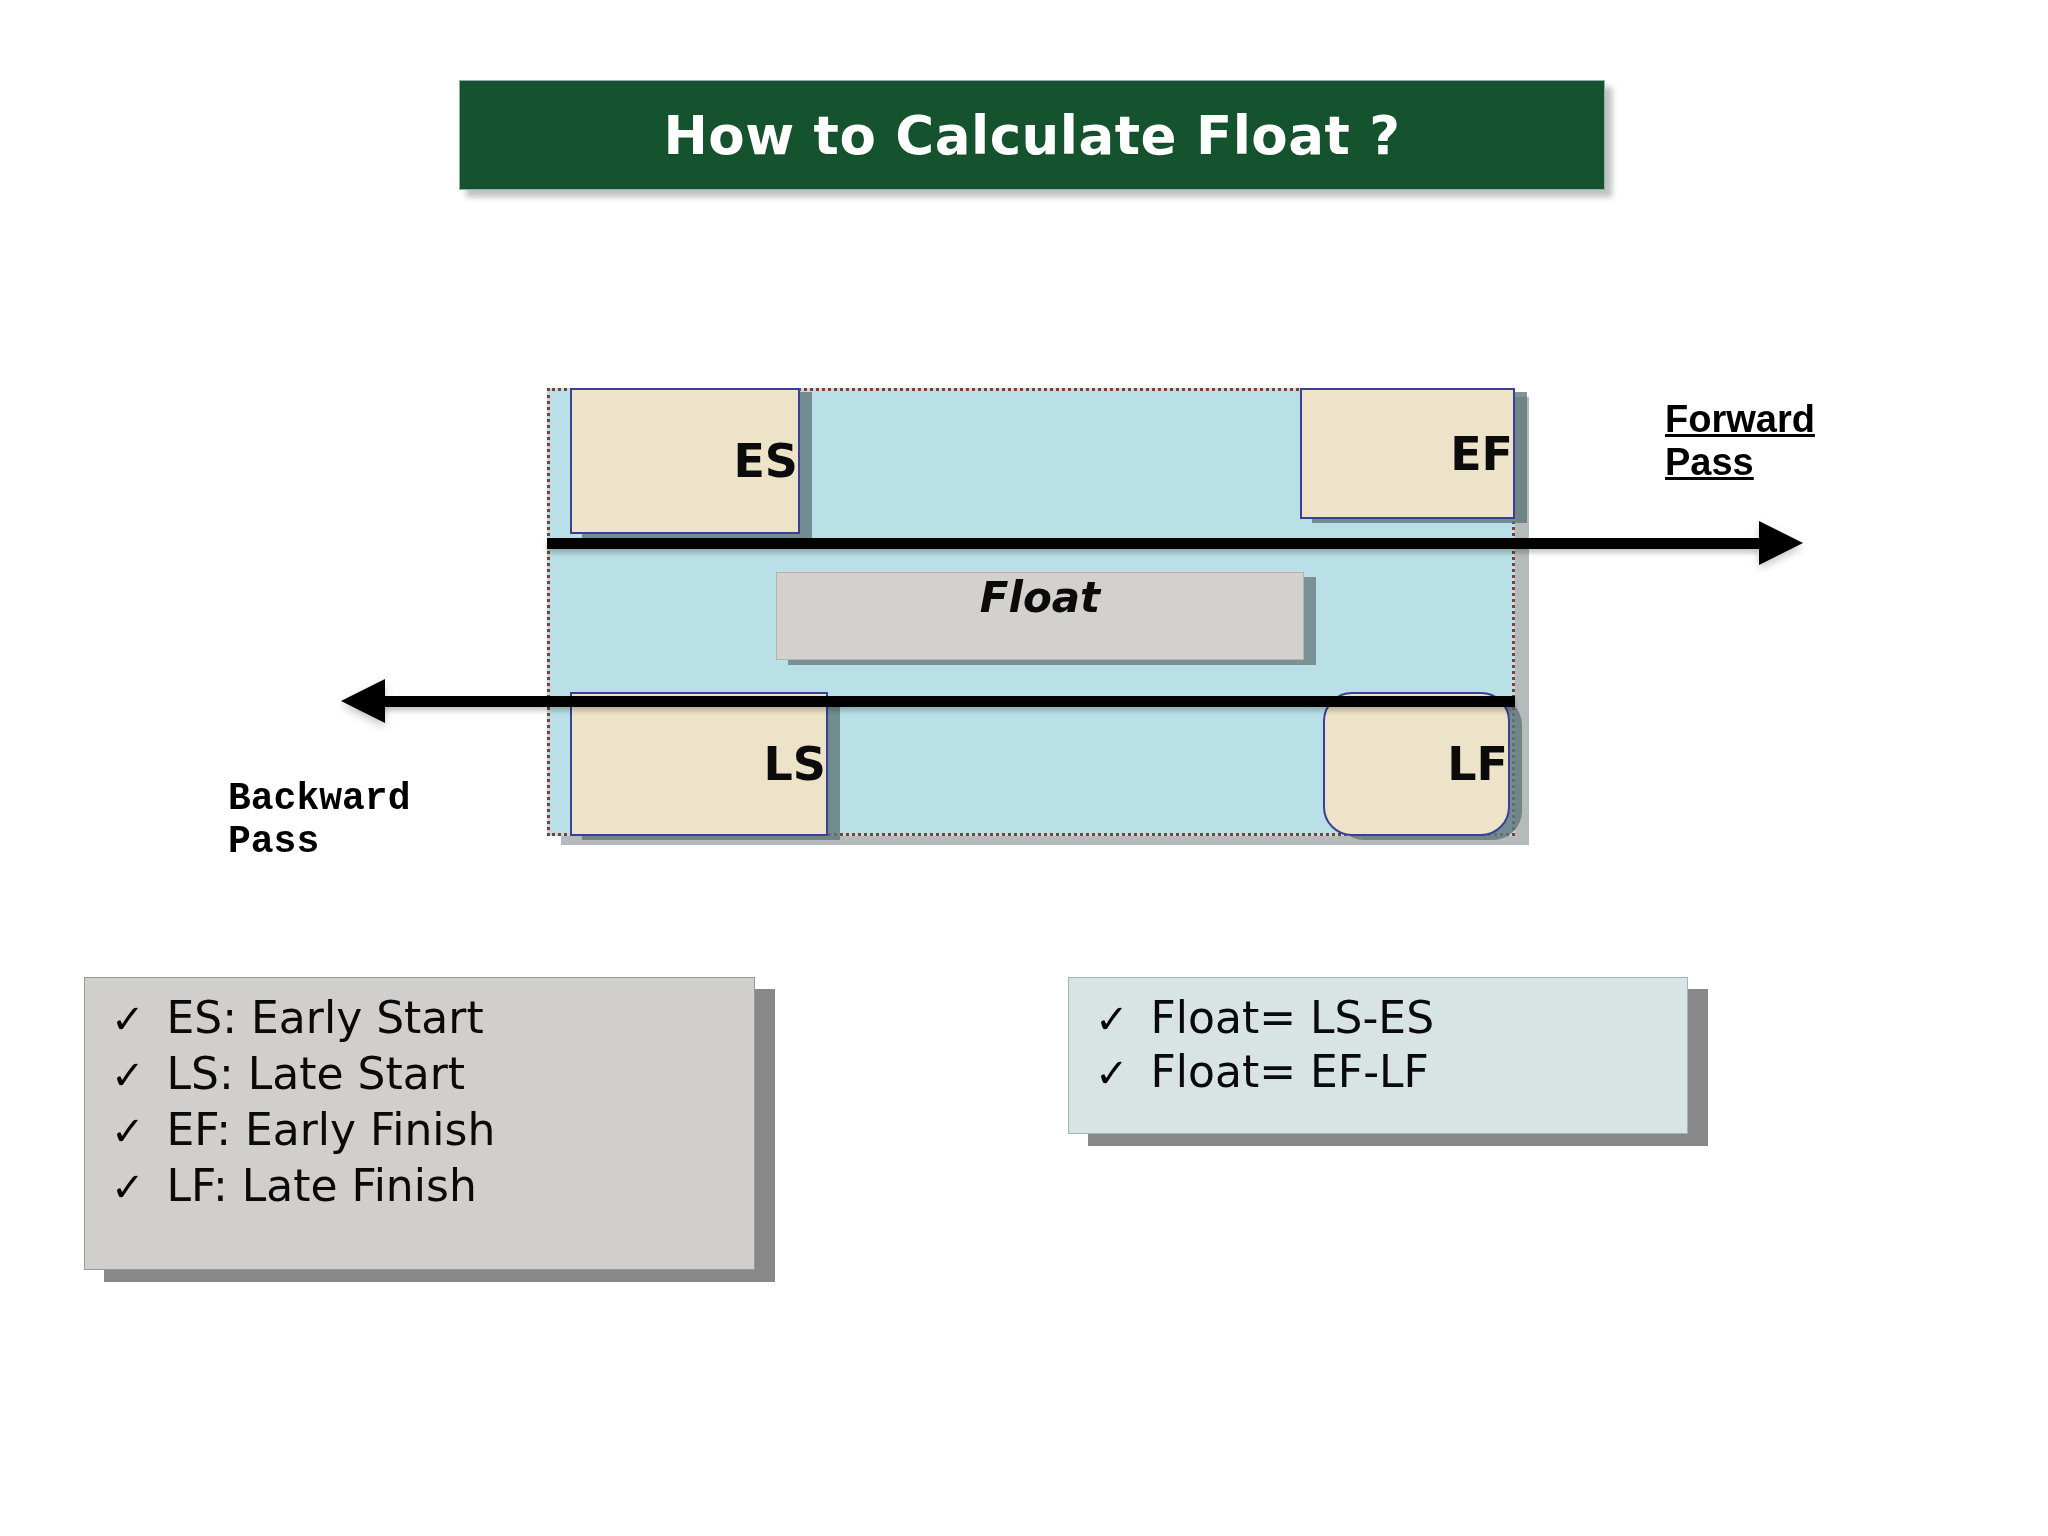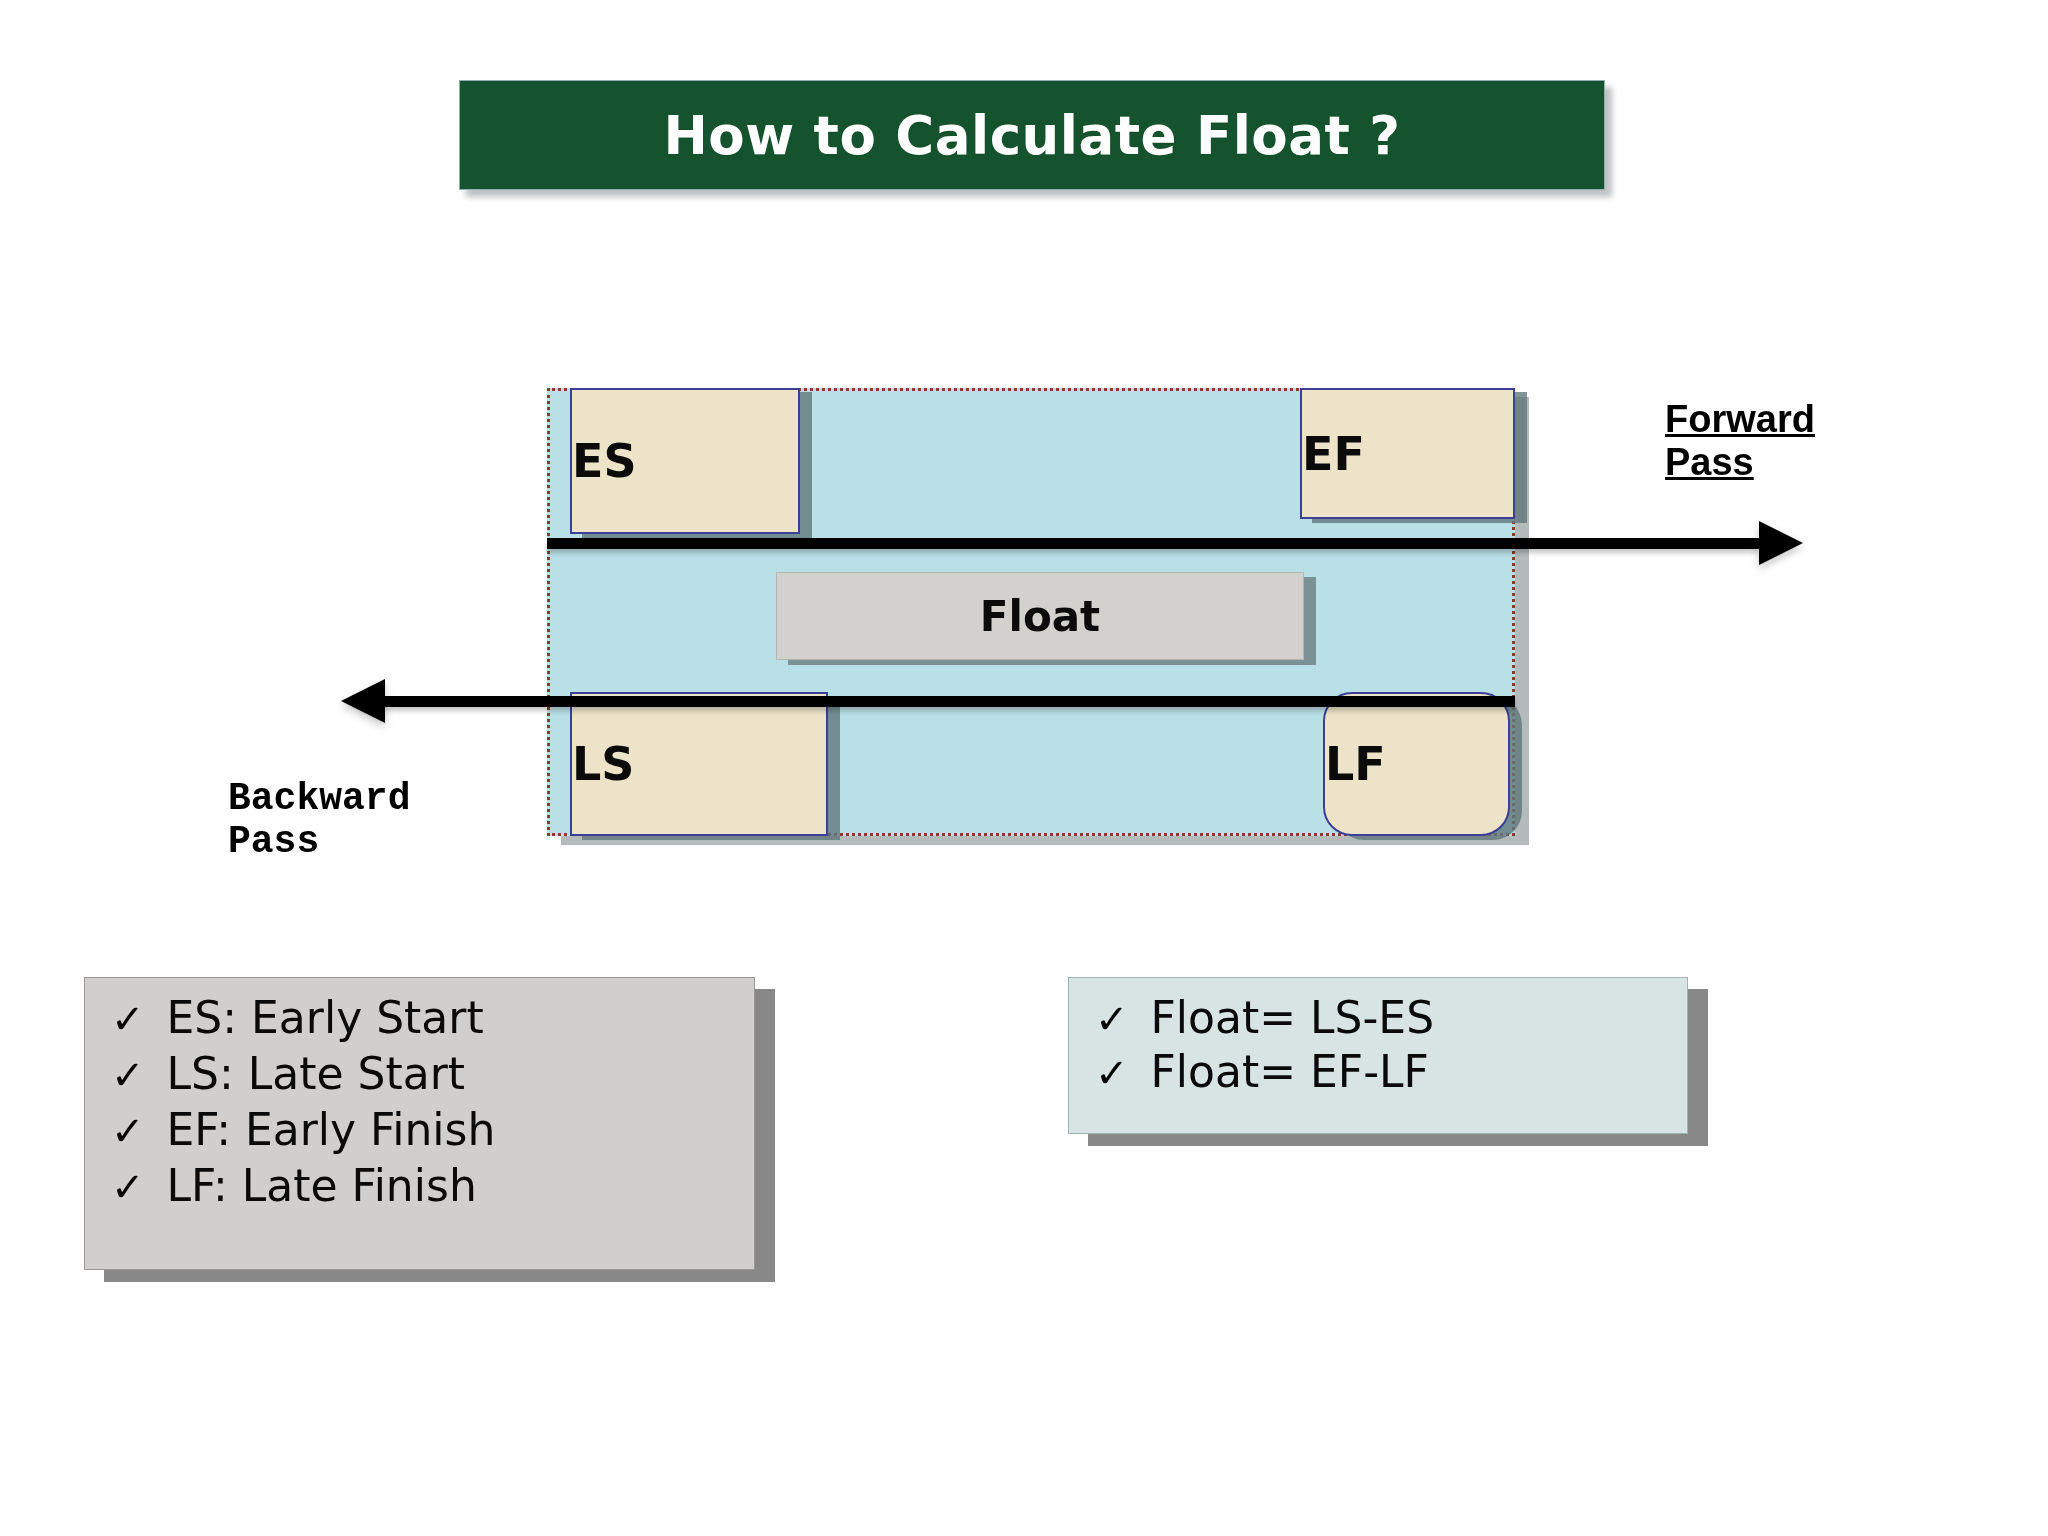--- a/index.html
+++ b/index.html
@@ -55,21 +55,21 @@
   }
 
   
   .endpoint-box {
     position: absolute;
     background: #ece3c8;
     border: 2px solid #3b3f96;
     box-sizing: border-box;
     display: flex;
     align-items: center;
-    justify-content: flex-start;
+    justify-content: flex-end;
     box-shadow: 12px 4px 0px rgba(96,120,124,0.80);
   }
   .endpoint-label {
     font-family: "DejaVu Sans", sans-serif;
     font-weight: bold;
     font-size: 46px;
     color: #0b0b0b;
     line-height: 1;
   }
 
@@ -82,23 +82,24 @@
   #box-float {
     position: absolute;
     left: 776px;
     top: 572px;
     width: 528px;
     height: 88px;
     background: #d3d1cd;
     border: 1px solid #b7b5b1;
     box-sizing: border-box;
     display: flex;
-    align-items: center;
+    align-items: flex-start;
     justify-content: center;
     box-shadow: 12px 5px 0px rgba(110,130,134,0.85);
+    font-style: italic;
   }
   #float-label {
     font-family: "DejaVu Sans", sans-serif;
     font-weight: bold;
     font-size: 42px;
     color: #0b0b0b;
   }
 
   
   .arrow-line {

